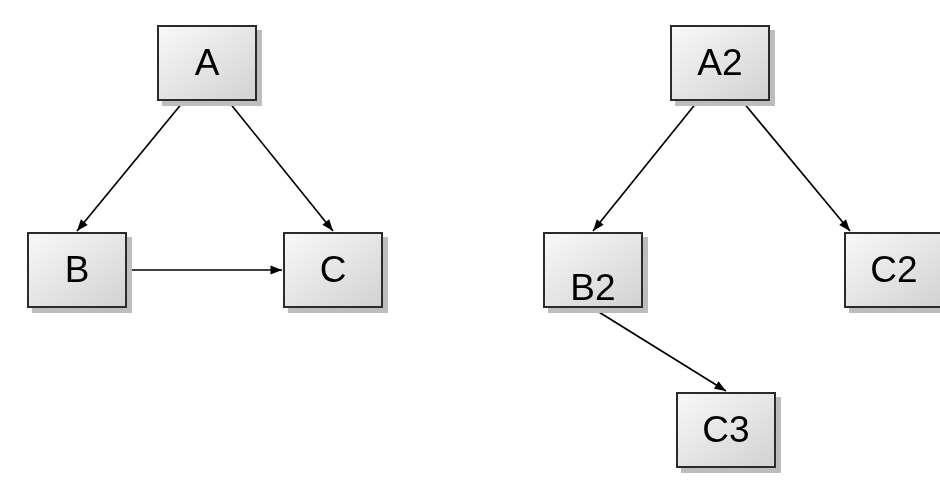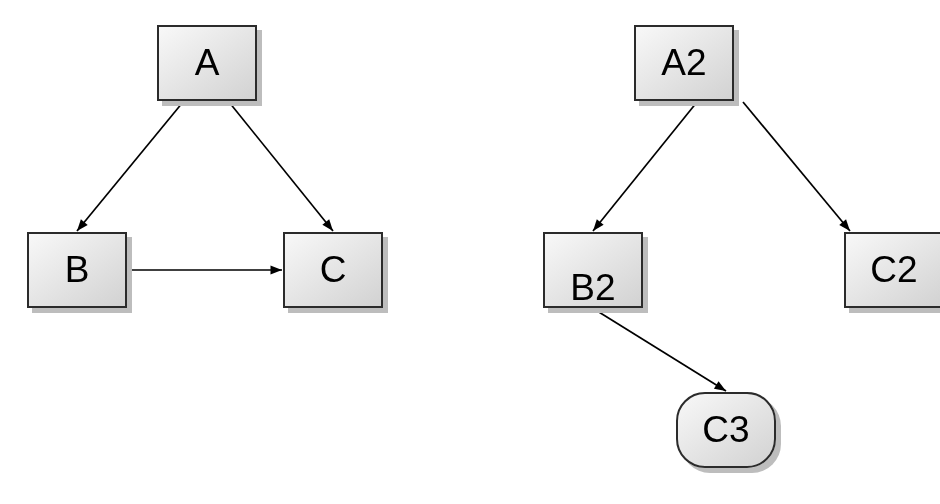--- a/index.html
+++ b/index.html
@@ -60,26 +60,26 @@
   <div id="node-layer">
       <div class="node" style="left: 157px; top: 25px; width: 100px; height: 76px; border-color: rgb(43, 43, 43); background: linear-gradient(145deg, rgb(248, 248, 248), rgb(210, 210, 210)); box-shadow: rgb(189, 189, 189) 5px 5px 0px 0px;">
         <span class="node-label" style="color: rgb(0, 0, 0); font-size: 37px;">A</span>
       </div>
       <div class="node" style="left: 27px; top: 232px; width: 100px; height: 76px; border-color: rgb(43, 43, 43); background: linear-gradient(145deg, rgb(248, 248, 248), rgb(210, 210, 210)); box-shadow: rgb(189, 189, 189) 5px 5px 0px 0px;">
         <span class="node-label" style="color: rgb(0, 0, 0); font-size: 37px;">B</span>
       </div>
       <div class="node" style="left: 283px; top: 232px; width: 100px; height: 76px; border-color: rgb(43, 43, 43); background: linear-gradient(145deg, rgb(248, 248, 248), rgb(210, 210, 210)); box-shadow: rgb(189, 189, 189) 5px 5px 0px 0px;">
         <span class="node-label" style="color: rgb(0, 0, 0); font-size: 37px;">C</span>
       </div>
-      <div class="node" style="left: 634px; top: 25px; width: 100px; height: 76px; border-color: rgb(43, 43, 43); background: linear-gradient(145deg, rgb(248, 248, 248), rgb(210, 210, 210)); box-shadow: rgb(189, 189, 189) 5px 5px 0px 0px;">
+      <div class="node" style="left: 670px; top: 25px; width: 100px; height: 76px; border-color: rgb(43, 43, 43); background: linear-gradient(145deg, rgb(248, 248, 248), rgb(210, 210, 210)); box-shadow: rgb(189, 189, 189) 5px 5px 0px 0px;">
         <span class="node-label" style="color: rgb(0, 0, 0); font-size: 37px;">A2</span>
       </div>
       <div class="node" style="left: 543px; top: 232px; width: 100px; height: 76px; border-color: rgb(43, 43, 43); background: linear-gradient(145deg, rgb(248, 248, 248), rgb(210, 210, 210)); box-shadow: rgb(189, 189, 189) 5px 5px 0px 0px;">
         <span class="node-label" style="color: rgb(0, 0, 0); font-size: 37px; margin-top: 36px;">B2</span>
       </div>
       <div class="node" style="left: 844px; top: 232px; width: 100px; height: 76px; border-color: rgb(43, 43, 43); background: linear-gradient(145deg, rgb(248, 248, 248), rgb(210, 210, 210)); box-shadow: rgb(189, 189, 189) 5px 5px 0px 0px;">
         <span class="node-label" style="color: rgb(0, 0, 0); font-size: 37px;">C2</span>
       </div>
-      <div class="node" style="left: 676px; top: 392px; width: 100px; height: 76px; border-color: rgb(43, 43, 43); background: linear-gradient(145deg, rgb(248, 248, 248), rgb(210, 210, 210)); box-shadow: rgb(189, 189, 189) 5px 5px 0px 0px; border-radius: 29px;">
+      <div class="node" style="left: 676px; top: 392px; width: 100px; height: 76px; border-color: rgb(43, 43, 43); background: linear-gradient(145deg, rgb(248, 248, 248), rgb(210, 210, 210)); box-shadow: rgb(189, 189, 189) 5px 5px 0px 0px;">
         <span class="node-label" style="color: rgb(0, 0, 0); font-size: 37px;">C3</span>
       </div>
     </div>
 </div>
 
 </body></html>

